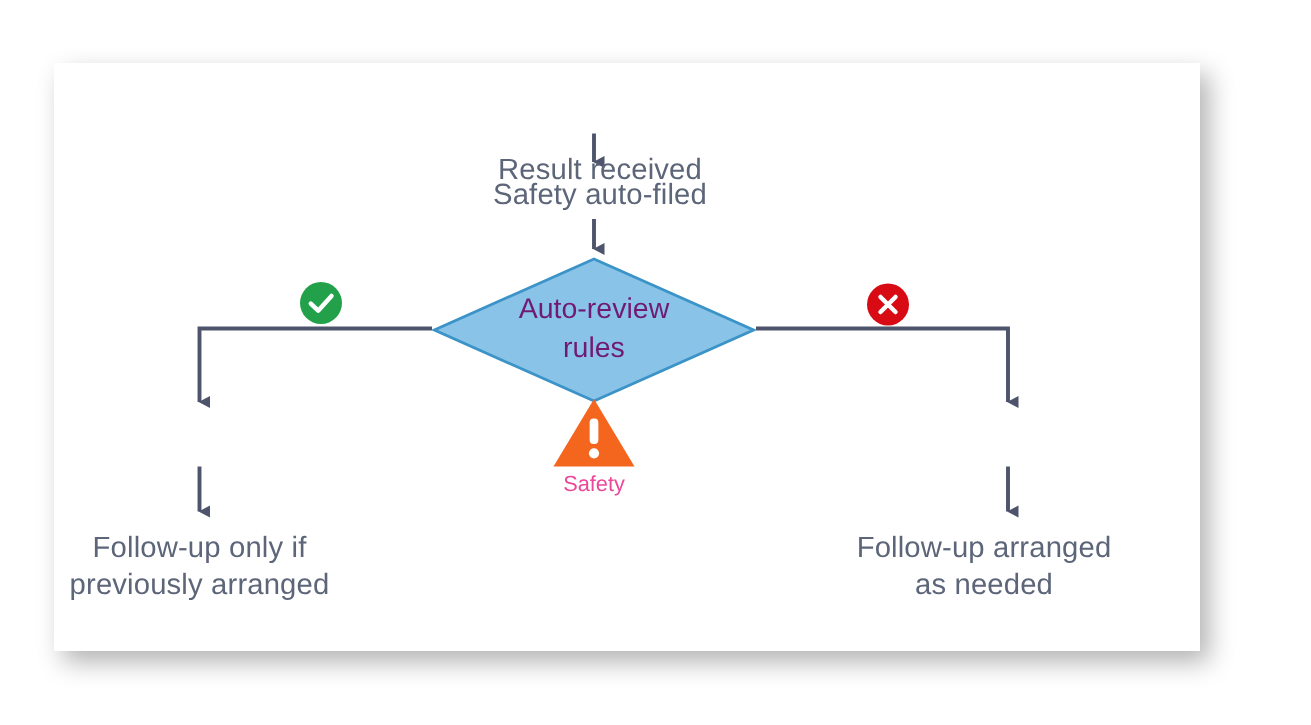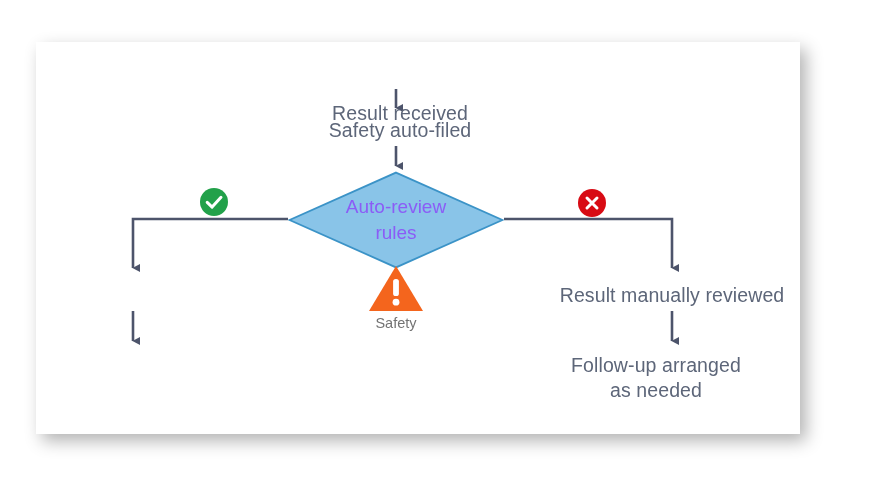--- a/index.html
+++ b/index.html
@@ -103,21 +103,21 @@
   #diamond-label {
     position: absolute;
     left: 0;
     top: 0;
     width: 216px;
     height: 98px;
     display: flex;
     align-items: center;
     justify-content: center;
     text-align: center;
-    color: #8b5cf6;
+    color: #701a75;
     font-size: 19px;
     line-height: 26px;
     white-space: pre-line;
   }
 
   
   .badge {
     position: absolute;
     width: 30px;
     height: 30px;
@@ -129,21 +129,21 @@
   #safety {
     position: absolute;
     left: 360px;
     top: 264px;
     width: 72px;
     text-align: center;
   }
   #safety svg { display: block; margin: 0 auto; }
   #safety-label {
     margin-top: 2px;
-    color: #737373;
+    color: #ec4899;
     font-size: 14.5px;
     line-height: 18px;
   }
 </style>
 </head>
 <body>
 
 <div id="stage">
 
   <div id="card"></div>
@@ -166,22 +166,23 @@
     <line x1="133" y1="311" x2="133" y2="341" stroke="#4d546b" stroke-width="2.6" marker-end="url(#arrowhead)"></line>
 
     <line x1="672" y1="311" x2="672" y2="341" stroke="#4d546b" stroke-width="2.6" marker-end="url(#arrowhead)"></line>
   </svg>
 
   <div class="node-text n-result-received">Result received</div>
 
   <div class="node-text n-result-autofiled">Safety auto-filed</div>
 
 
-
-  <div class="node-text n-manually-reviewed">Result manually reviewed</div>
+  <div class="node-text n-followup-left">Follow-up only if
+previously arranged</div>
+
 
   <div class="node-text n-followup-right">Follow-up arranged
 as needed</div>
 
   <div id="diamond-wrap">
     <svg width="216" height="98" viewBox="0 0 216 98">
       <polygon points="108,1.6 214.4,49 108,96.4 1.6,49" fill="#89c4e8" stroke="#3b93c7" stroke-width="1.8"></polygon>
     </svg>
     <div id="diamond-label">Auto-review
 rules</div>

